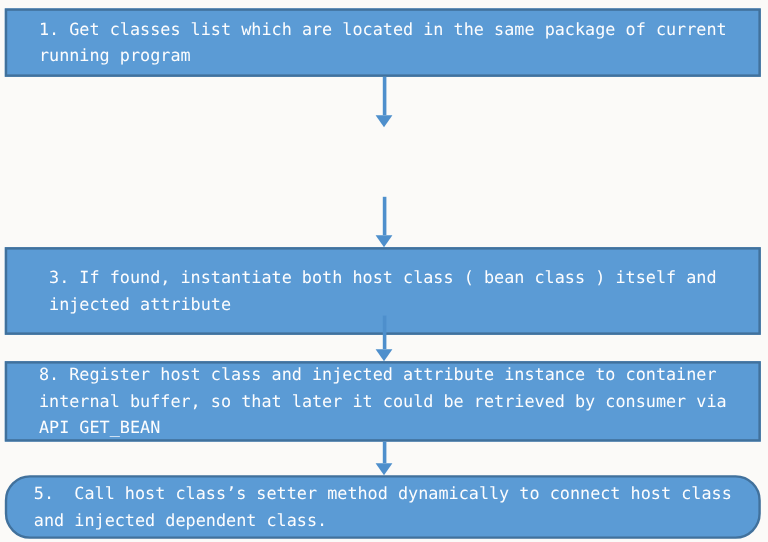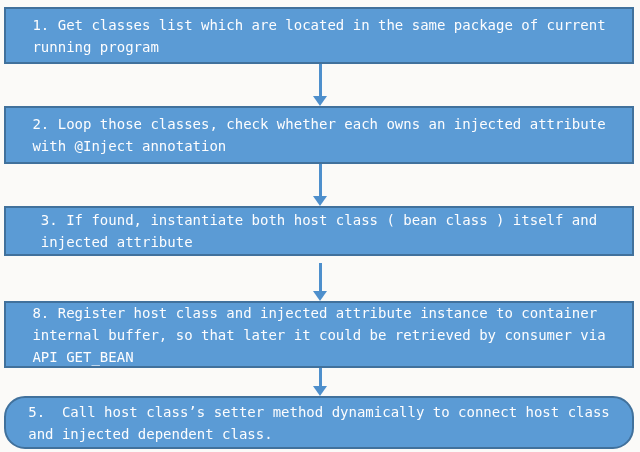--- a/index.html
+++ b/index.html
@@ -29,21 +29,21 @@
   .flow-label {
     white-space: pre-wrap;
     text-align: left;
     color: var(--text, #FDFDFE);
     font-size: 14px;
     line-height: 22px;
     letter-spacing: 0;
   }
   .box-1 { top: 7px;   height: 57px; }
   .box-2 { top: 106px; height: 58px; }
-  .box-3 { top: 206px; height: 50px; }
+  .box-3 { top: 206px; height: 73px; }
   .box-4 { top: 301px; height: 67px; }
   .box-5 { top: 396px; height: 53px; border-radius: 21px; }
 
   .flow-arrow {
     position: absolute;
     left: 313px;
     width: 14px;
     display: flex;
     flex-direction: column;
     align-items: center;
@@ -83,24 +83,20 @@
   <div class="flow-box box-1">
     <div class="flow-label">1. Get classes list which are located in the same package of current
 running program</div>
   </div>
 
   <div class="flow-arrow arrow-1">
     <div class="arrow-shaft"></div>
     <div class="arrow-head"></div>
   </div>
 
-  <div class="flow-box box-2">
-    <div class="flow-label">2. Loop those classes, check whether each owns an injected attribute
-with @Inject annotation</div>
-  </div>
 
   <div class="flow-arrow arrow-2">
     <div class="arrow-shaft"></div>
     <div class="arrow-head"></div>
   </div>
 
   <div class="flow-box box-3">
     <div class="flow-label">3. If found, instantiate both host class ( bean class ) itself and
 injected attribute</div>
   </div>

